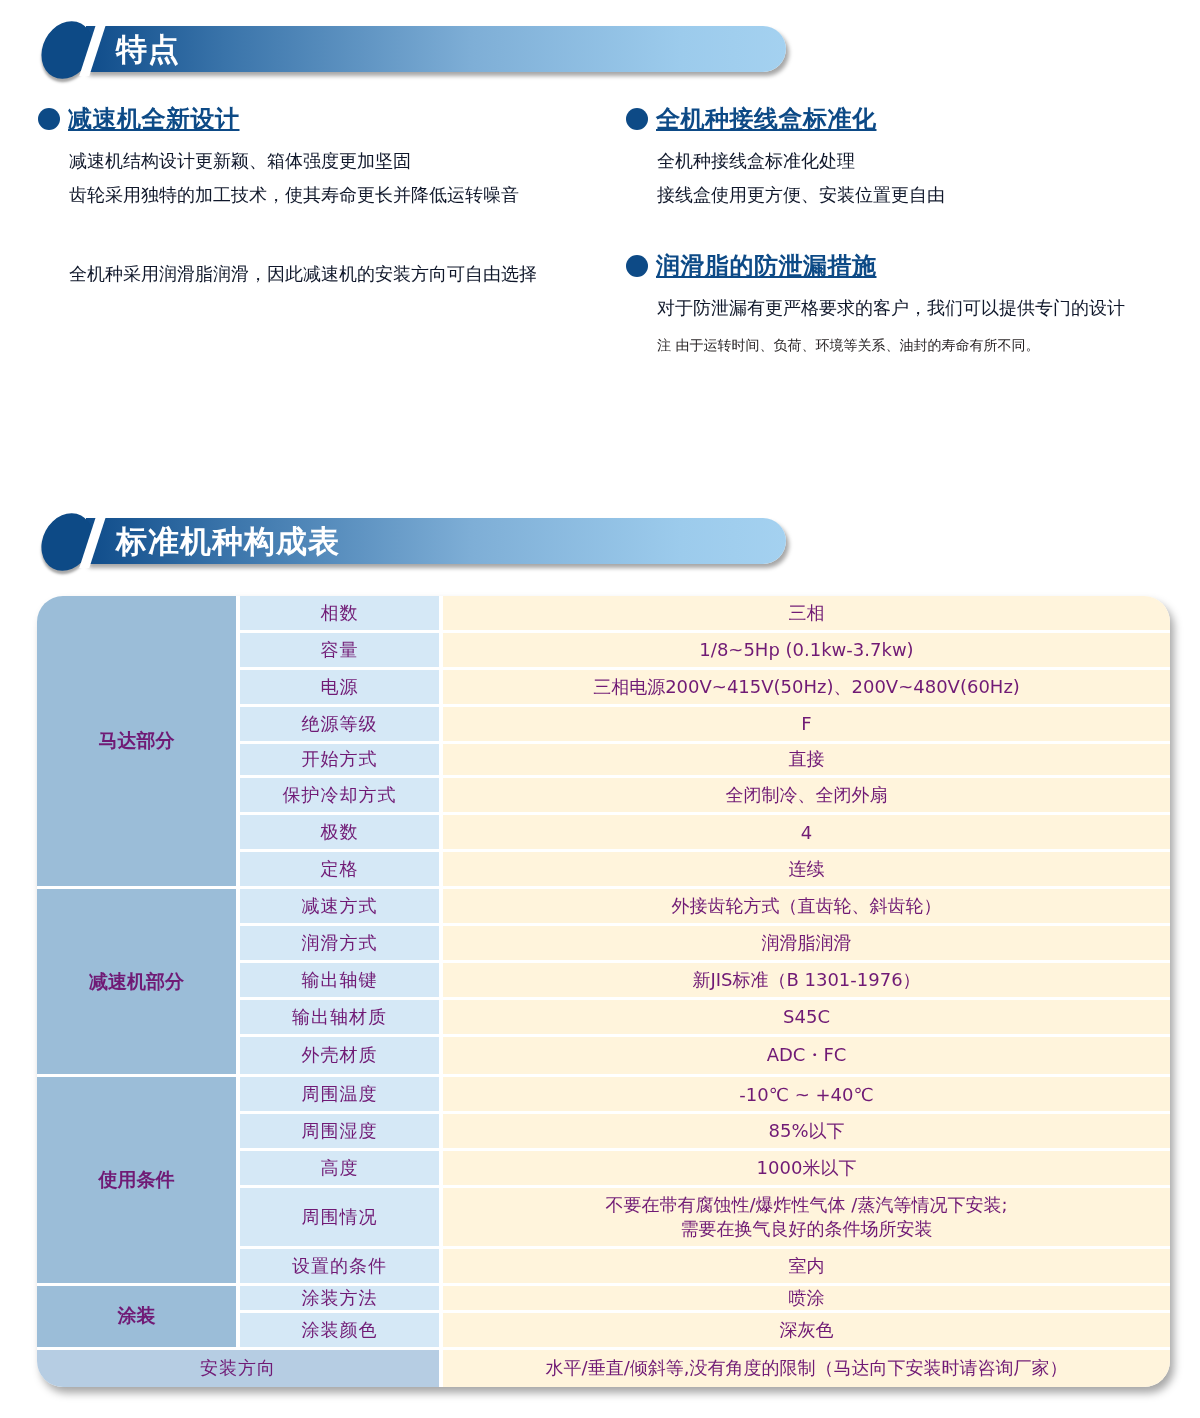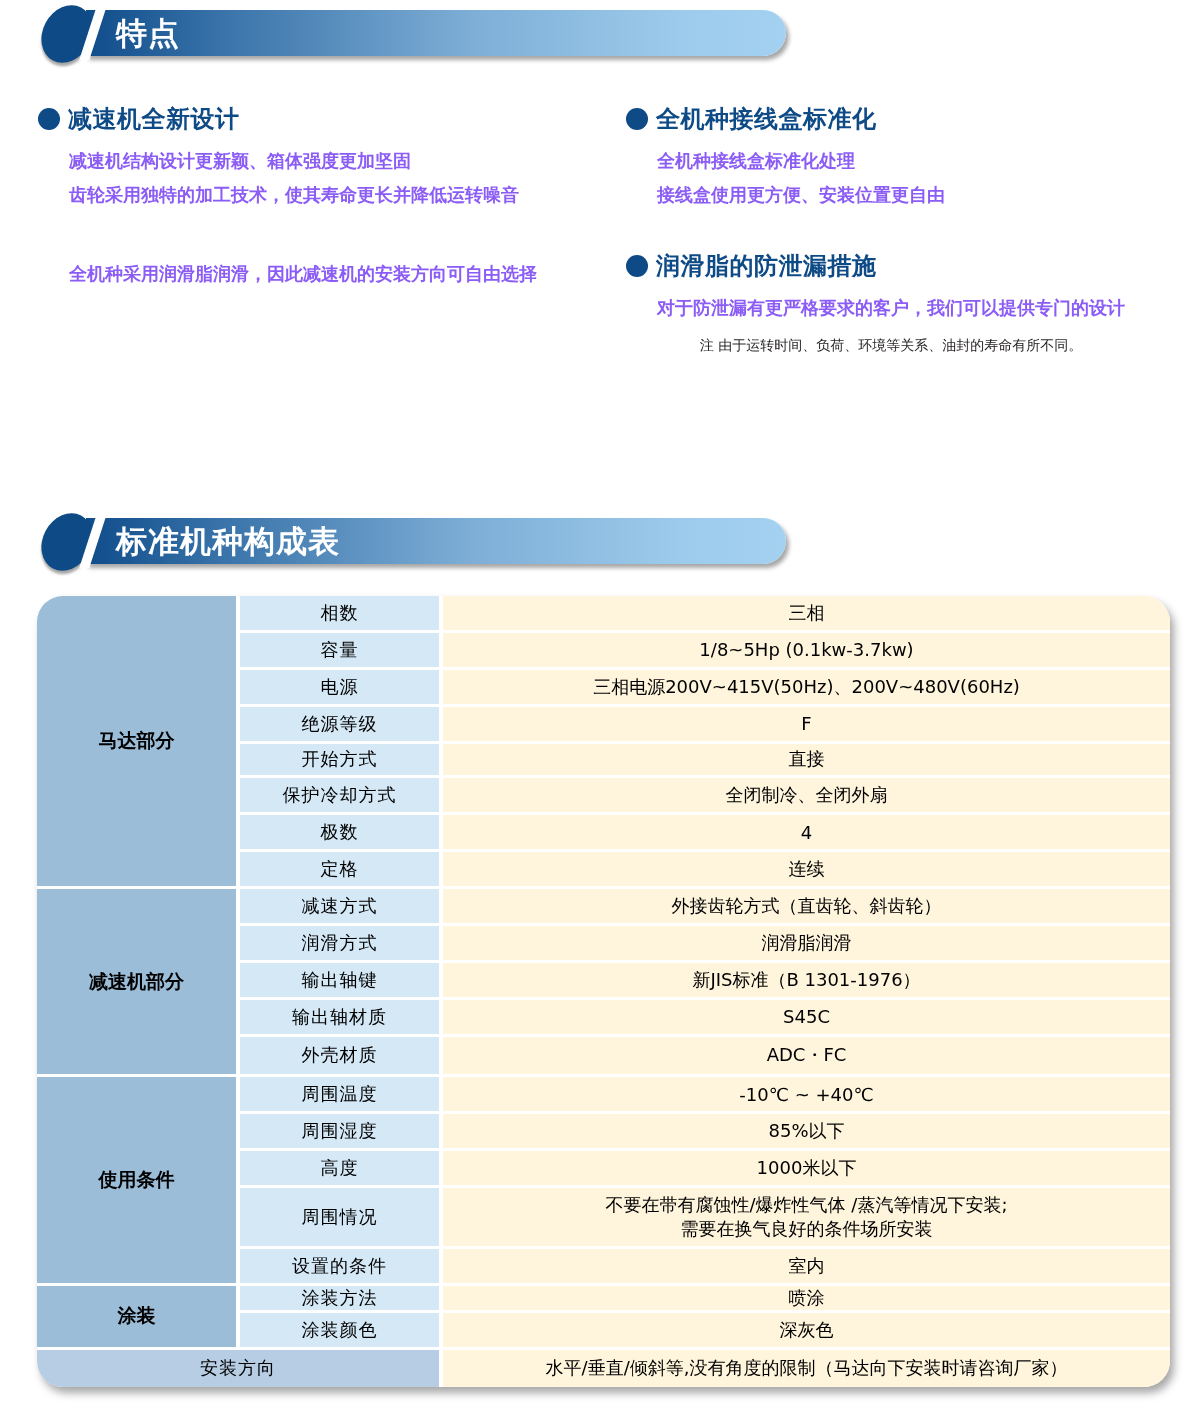--- a/index.html
+++ b/index.html
@@ -28,45 +28,45 @@
   .banner .title {
     position: absolute; left: 80px; top: 6px; height: 46px; line-height: 46px;
     color: #ffffff; font-weight: bold; font-size: 31px; letter-spacing: 1px;
     font-family: "DejaVu Sans", sans-serif;
   }
 
   
   .feature { position: absolute; }
   .feature .head { display: flex; align-items: center; height: 34px; }
   .feature .dot { width: 22px; height: 22px; border-radius: 50%; background: #0d4a86; margin-right: 8px; }
-  .feature .head-text { color: #0d4a86; font-weight: bold; font-size: 24px; letter-spacing: 0.5px; }
+  .feature .head-text { color: #0d4a86; font-weight: bold; font-size: 24px; letter-spacing: 0.5px; text-decoration: underline; }
   .feature .lines { margin-left: 31px; margin-top: 8px; }
-  .feature .line { font-size: 18px; line-height: 34px; color: #8b5cf6; white-space: nowrap; font-weight: bold; }
-  .feature .note { font-size: 14px; line-height: 20px; margin-top: 10px; white-space: nowrap; text-align: center; }
+  .feature .line { font-size: 18px; line-height: 34px; color: #0f172a; white-space: nowrap; }
+  .feature .note { font-size: 14px; line-height: 20px; margin-top: 10px; white-space: nowrap; }
 
   
   .table-wrap {
     position: absolute; left: 37px; top: 596px; width: 1133px; height: 791px;
     border-radius: 26px;
     box-shadow: 4px 6px 8px rgba(0,0,0,0.35);
     overflow: hidden; background: #ffffff;
   }
   table { border-collapse: separate; border-spacing: 0; width: 100%; height: 100%; table-layout: fixed; }
-  td { text-align: center; vertical-align: middle; font-size: 18px; color: #000000; padding: 0 6px; }
+  td { text-align: center; vertical-align: middle; font-size: 18px; color: #701a75; padding: 0 6px; }
   td.group { background: #9bbdd8; font-weight: bold; font-size: 19px; border-right: 4px solid #ffffff; border-bottom: 3px solid #ffffff; }
   td.label { background: #d5e8f6; border-right: 4px solid #ffffff; border-bottom: 3px solid #ffffff; letter-spacing: 1px; }
   td.value { background: #fff4dc; border-bottom: 3px solid #ffffff; }
   td.group-wide { background: #b6cde3; border-right: 4px solid #ffffff; letter-spacing: 1px; }
   tr.last td { border-bottom: none; }
   .value .sub { display: block; line-height: 24px; }
 </style>
 </head>
 <body>
 
-<div class="banner" style="top:4px;">
+<div class="banner" style="top:20px;">
   <div class="bar"></div>
   <div class="oval"></div>
   <div class="slash"></div>
   <div class="title">特点</div>
 </div>
 
 <div class="feature" style="left:38px; top:102px;">
   <div class="head">
     <span class="dot"></span>
     <span class="head-text">减速机全新设计</span>

